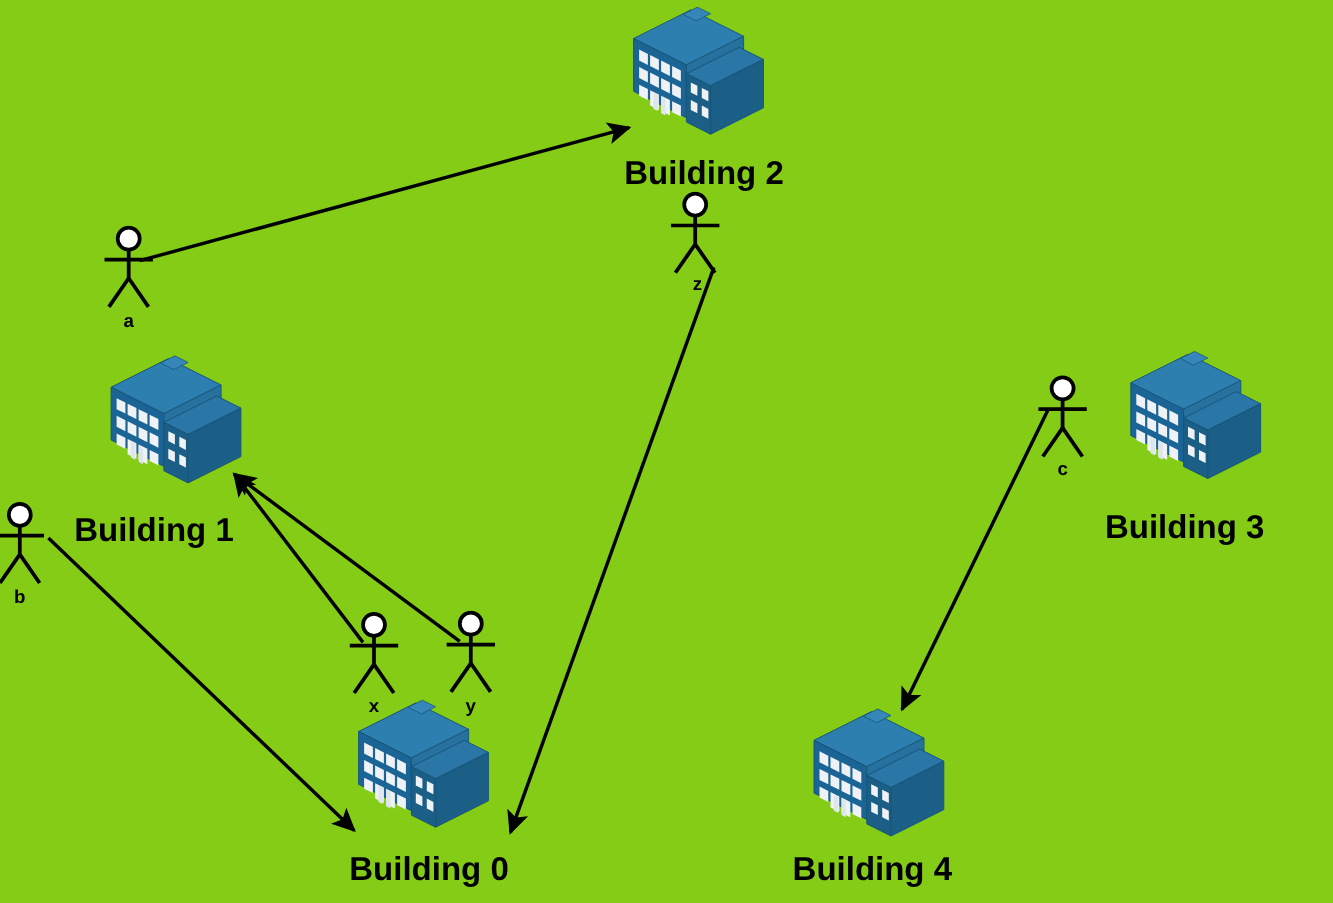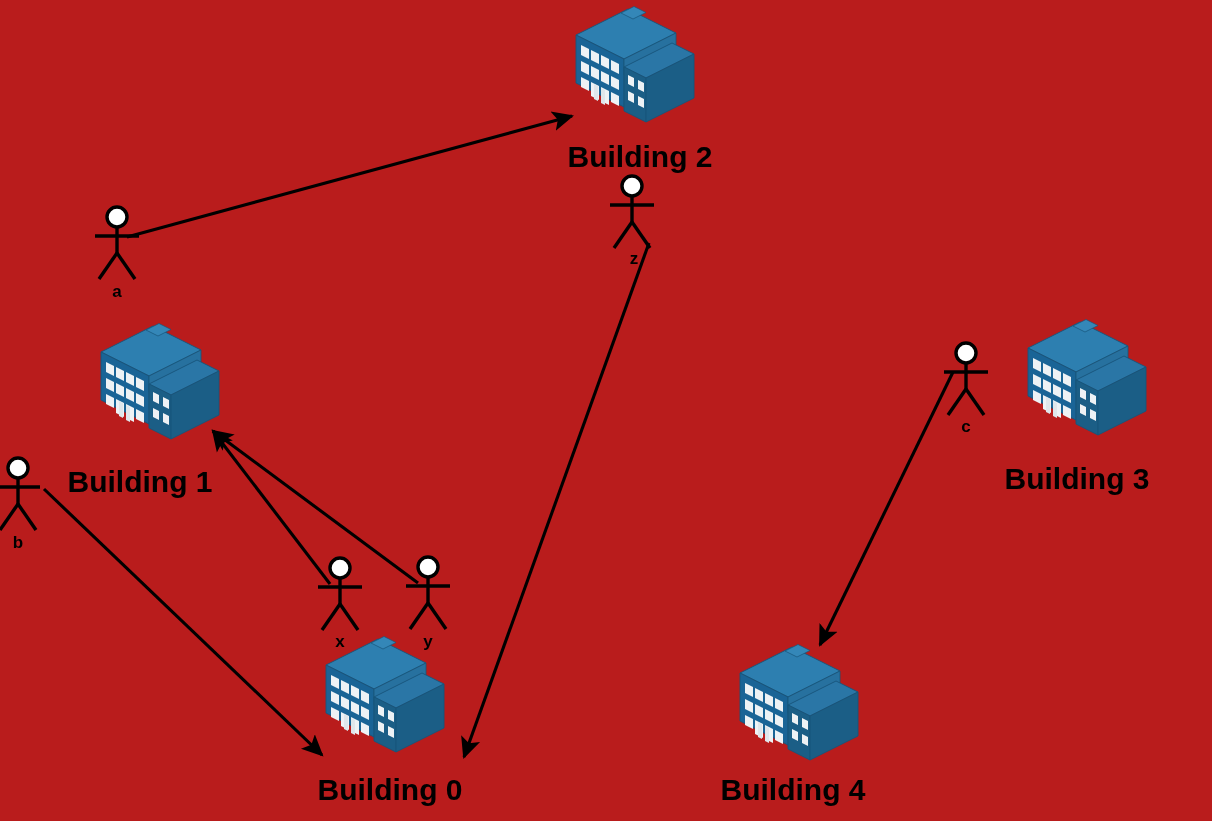--- a/index.html
+++ b/index.html
@@ -8,21 +8,21 @@
     padding: 0;
     background: #ffffff;
   }
   body {
     font-family: "Liberation Sans", sans-serif;
   }
   #canvas-root {
     position: relative;
     width: 1212px;
     height: 821px;
-    background: #b91c1c;
+    background: #84cc16;
     overflow: hidden;
   }
   #diagram-svg {
     position: absolute;
     left: 0;
     top: 0;
     width: 1212px;
     height: 821px;
     display: block;
   }

